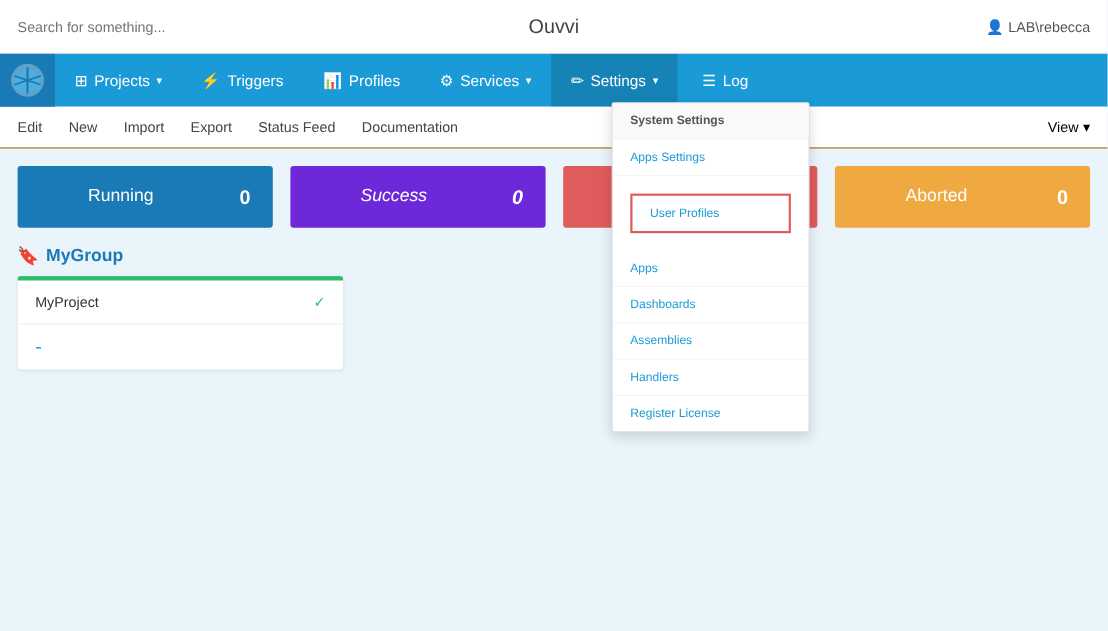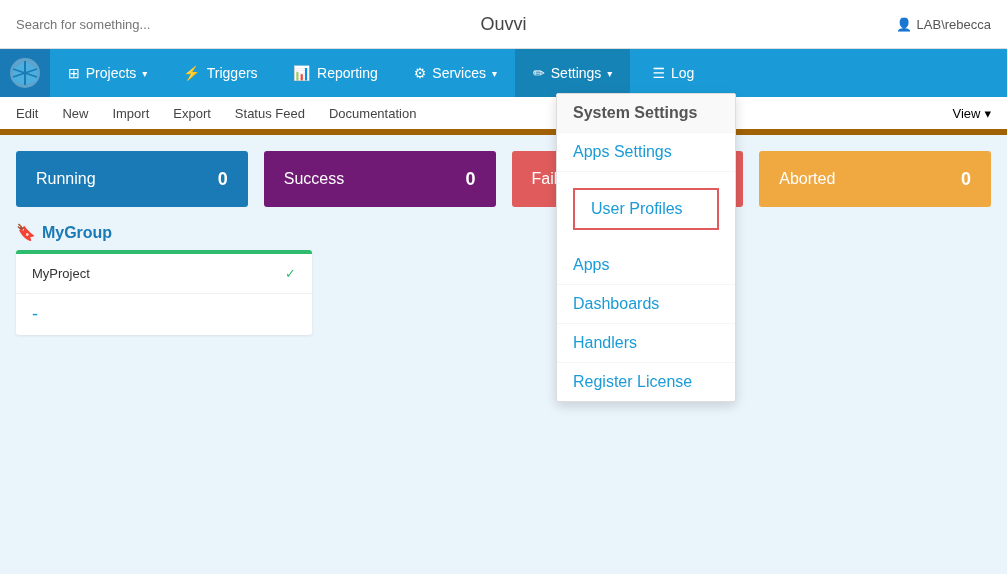--- a/index.html
+++ b/index.html
@@ -80,21 +80,21 @@
 
     .log-item { margin-left: 4px; }
 
     
     .toolbar {
       background: #fff;
       height: 38px;
       display: flex;
       align-items: center;
       padding: 12px 16px;
-      border-bottom: 6px solid #a16207;
+      border-bottom: 1px solid #a16207;
       gap: 24px;
     }
     .toolbar-item {
       font-size: 13px;
       color: #444;
       cursor: pointer;
       padding: 2px 0;
     }
     .toolbar-sep { flex: 1; }
     .view-btn {
@@ -119,24 +119,24 @@
       align-items: center;
       justify-content: space-between;
       padding: 0 20px;
       color: #fff;
       font-size: 18px;
       font-weight: 600;
       border-radius: 3px;
       min-width: 180px;
     }
     .card-running { background: #1a7ab5; flex: 1; }
-    .card-success { background: #701a75; flex: 1; }
+    .card-success { background: #6d28d9; flex: 1; font-style: italic; }
     .card-failed { background: #e05c5c; flex: 1; }
     .card-aborted { background: #f0a940; flex: 1; }
-    .card-label { font-size: 16px; font-weight: 500; }
+    .card-label { font-size: 16px; font-weight: 500; margin-left: 44px; }
     .card-count { font-size: 18px; font-weight: 700; }
 
     
     .main-content {
       padding: 16px;
     }
     .group-header {
       display: flex;
       align-items: center;
       gap: 6px;
@@ -181,21 +181,21 @@
       left: 556px;
       background: #fff;
       border: 1px solid #ddd;
       box-shadow: 0 4px 12px rgba(0,0,0,0.15);
       width: 180px;
       z-index: 100;
       border-radius: 2px;
     }
     .dropdown-item {
       padding: 10px 16px;
-      font-size: 16px;
+      font-size: 11px;
       color: #1a9bd7;
       cursor: pointer;
       border-bottom: 1px solid #f5f5f5;
     }
     .dropdown-item:last-child { border-bottom: none; }
     .dropdown-item.highlighted {
       border: 2px solid #e05c5c;
       color: #1a9bd7;
       margin: 2px 0;
     }
@@ -233,21 +233,21 @@
       <span>⊞</span>
       <span>Projects</span>
       <span class="dropdown-arrow">▾</span>
     </div>
     <div class="nav-item">
       <span>⚡</span>
       <span>Triggers</span>
     </div>
     <div class="nav-item">
       <span>📊</span>
-      <span>Reporting</span>
+      <span>Profiles</span>
     </div>
     <div class="nav-item">
       <span>⚙</span>
       <span>Services</span>
       <span class="dropdown-arrow">▾</span>
     </div>
     <div class="nav-item active">
       <span>✏</span>
       <span>Settings</span>
       <span class="dropdown-arrow">▾</span>
@@ -306,15 +306,16 @@
     <div class="project-dash">-</div>
   </div>
 </div>
 
 <div class="dropdown-menu">
   <div class="dropdown-item section-header">System Settings</div>
   <div class="dropdown-item">Apps Settings</div>
   <div class="dropdown-item highlighted" style="border:2px solid #e05c5c; margin:16px;">User Profiles</div>
   <div class="dropdown-item">Apps</div>
   <div class="dropdown-item">Dashboards</div>
+  <div class="dropdown-item">Assemblies</div>
   <div class="dropdown-item">Handlers</div>
   <div class="dropdown-item">Register License</div>
 </div>
 
 </body></html>

